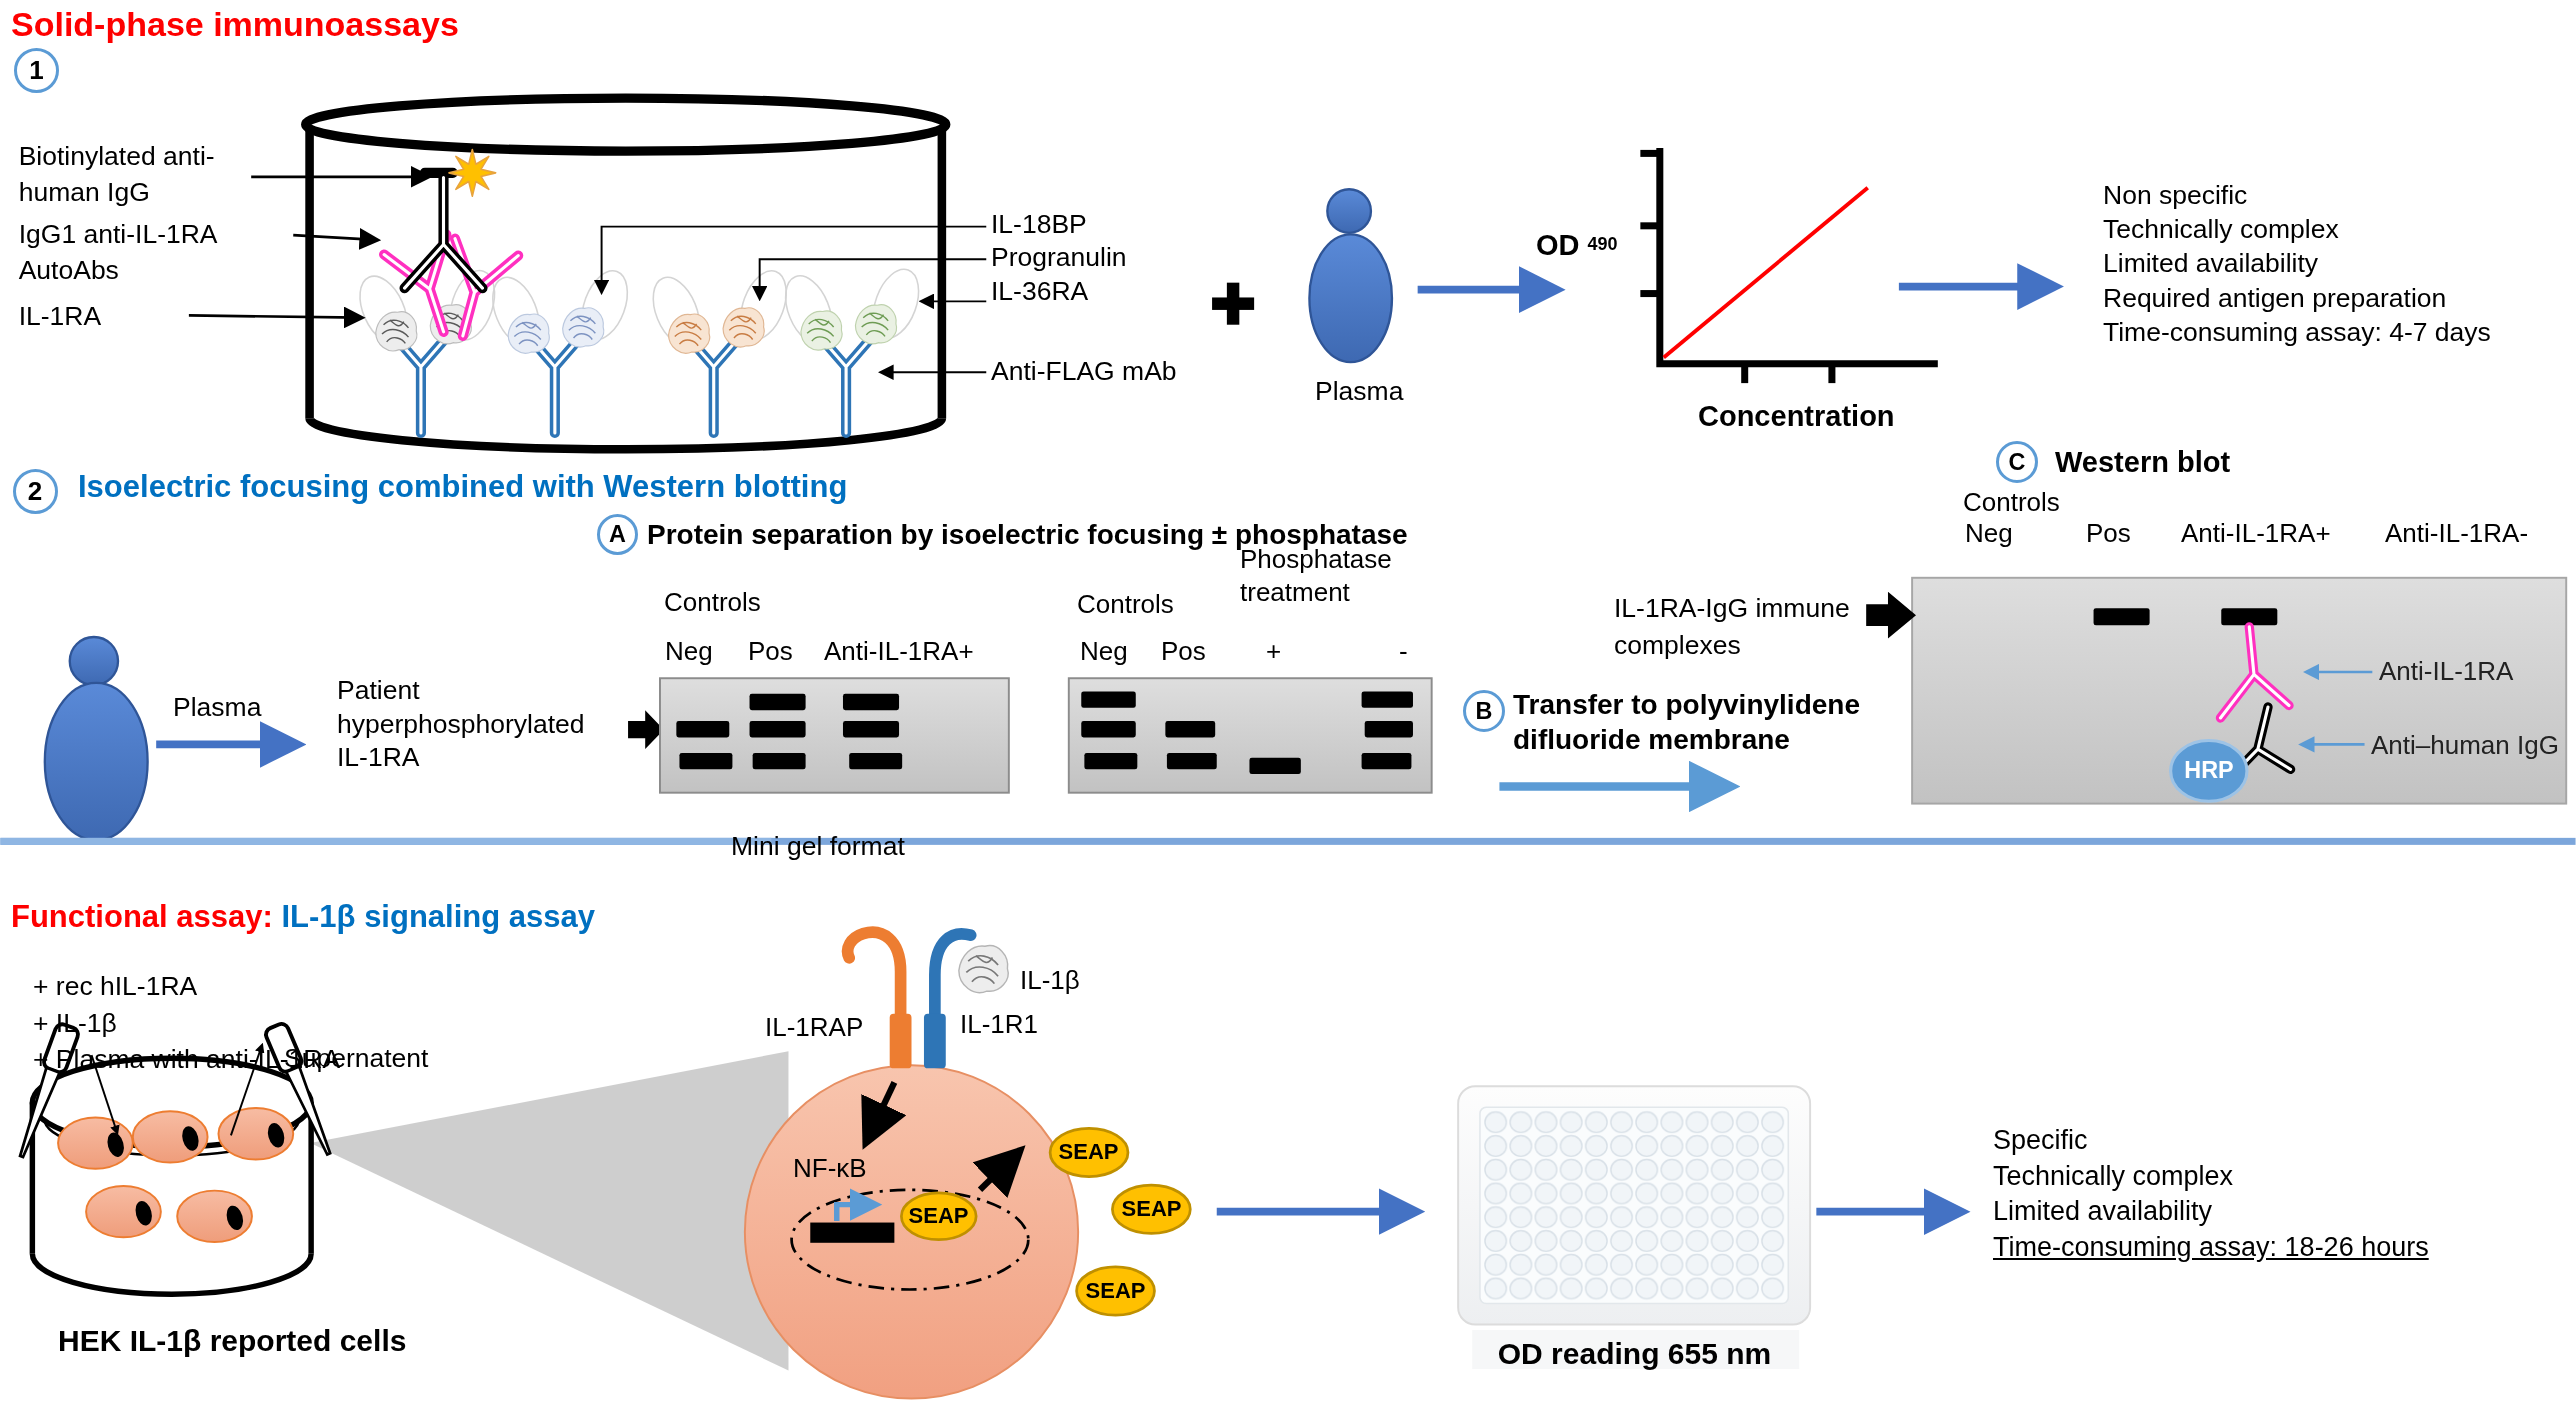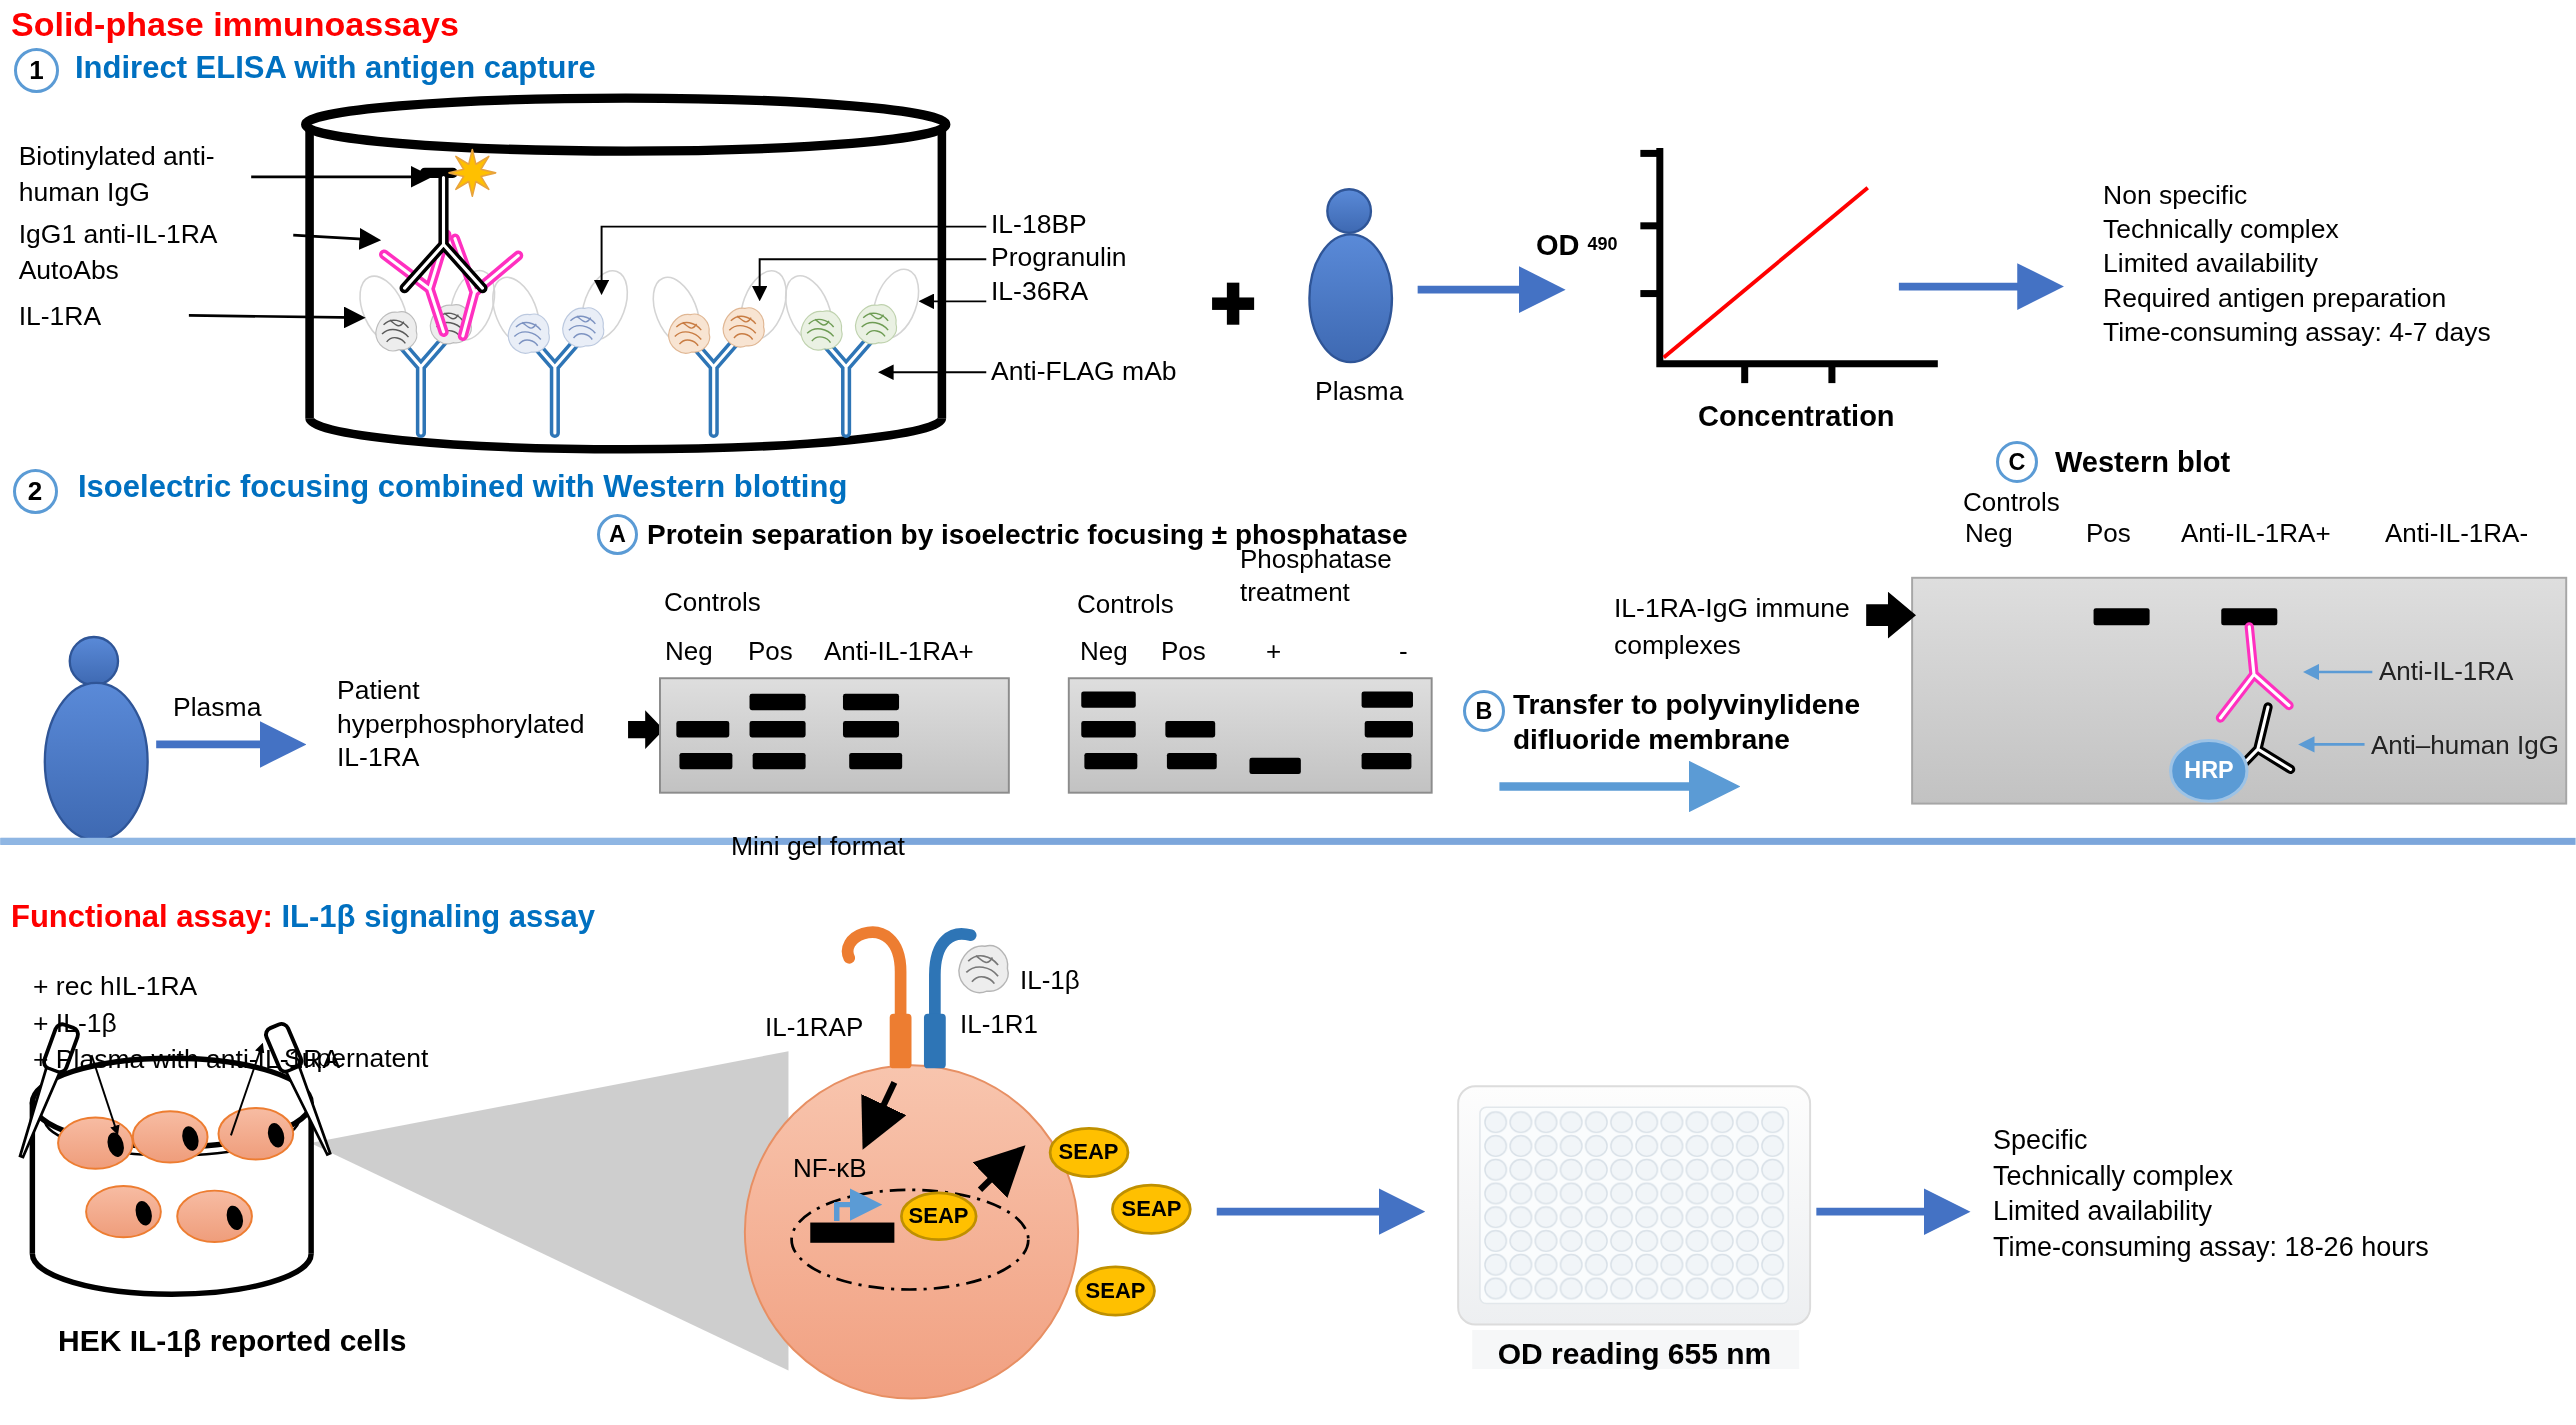--- a/index.html
+++ b/index.html
@@ -332,21 +332,20 @@
     <rect x="1890" y="1708" width="420" height="50" fill="#CFD4D8" opacity="0.18"></rect>
   </g>
 
   <line x1="2332" y1="1556" x2="2515" y2="1556" stroke="#4472C4" stroke-width="10" marker-end="url(#ahb)"></line>
 </svg>
 
 <div class="lbl b red t44" style="left:11px;top:4.7px;">Solid-phase immunoassays</div>
 <div class="circ" style="left:14px;top:48px;width:45px;height:45px;">
       <span>1</span>
     </div>
-<div class="lbl b blue t40" style="left:75px;top:51px;">Indirect ELISA with antigen capture</div>
 
 <div class="lbl" style="left:18.7px;top:142px;">Biotinylated anti-</div>
 <div class="lbl" style="left:18.7px;top:178px;">human IgG</div>
 <div class="lbl" style="left:18.7px;top:220px;">IgG1 anti-IL-1RA</div>
 <div class="lbl" style="left:18.7px;top:256px;">AutoAbs</div>
 <div class="lbl" style="left:18.7px;top:302px;">IL-1RA</div>
 
 <div class="lbl" style="left:991px;top:210px;">IL-18BP</div>
 <div class="lbl" style="left:991px;top:243px;">Progranulin</div>
 <div class="lbl" style="left:991px;top:277px;">IL-36RA</div>
@@ -429,16 +428,16 @@
 <div class="lbl b t28 ctr" style="left:892px;top:1204px;width:93px;">SEAP</div>
 <div class="lbl b t28 ctr" style="left:1042px;top:1140px;width:93px;">SEAP</div>
 <div class="lbl b t28 ctr" style="left:1105px;top:1197px;width:93px;">SEAP</div>
 <div class="lbl b t28 ctr" style="left:1069px;top:1279px;width:93px;">SEAP</div>
 
 <div class="lbl b t38 ctr" style="left:1463px;top:1337px;width:343px;">OD reading 655 nm</div>
 
 <div class="lbl t35" style="left:1993px;top:1125px;">Specific</div>
 <div class="lbl t35" style="left:1993px;top:1161px;">Technically complex</div>
 <div class="lbl t35" style="left:1993px;top:1196px;">Limited availability</div>
-<div class="lbl t35" style="left:1993px;top:1232px;">Time-consuming assay: 18-26 hours</div>
+<div class="lbl t35" style="left:1993px;top:1232px;text-decoration:underline;">Time-consuming assay: 18-26 hours</div>
 
 </div>
 
 
 </body></html>

